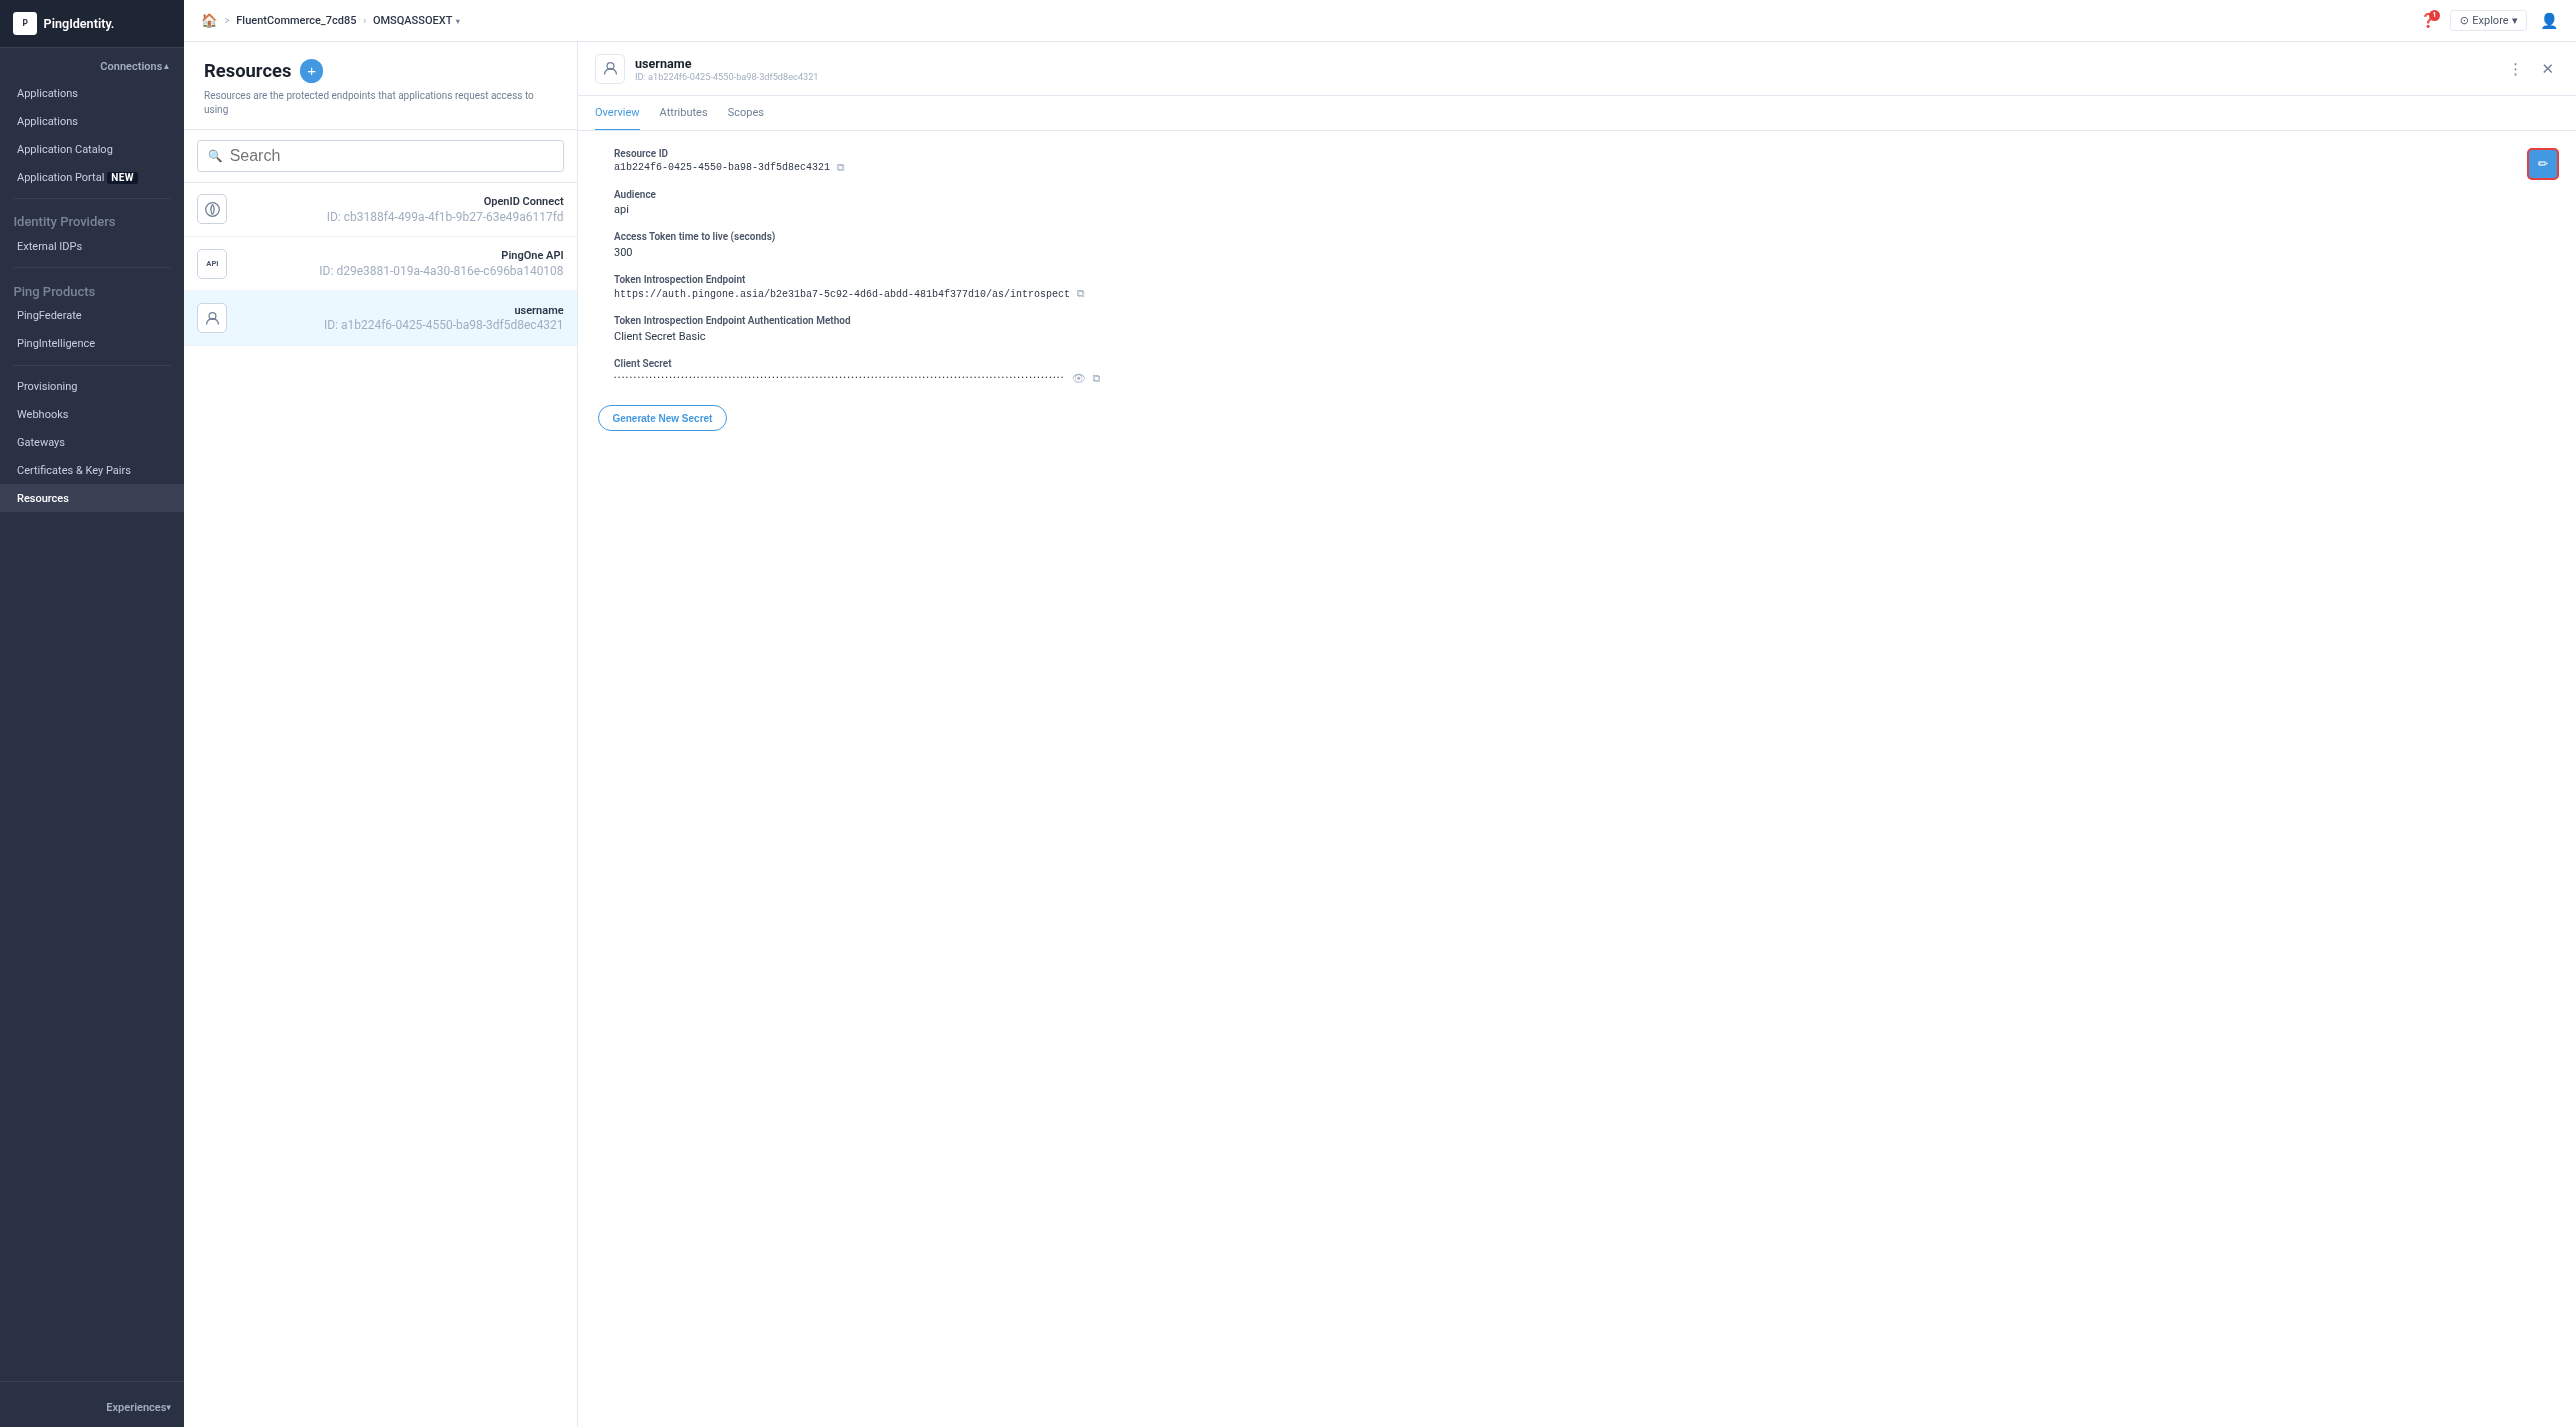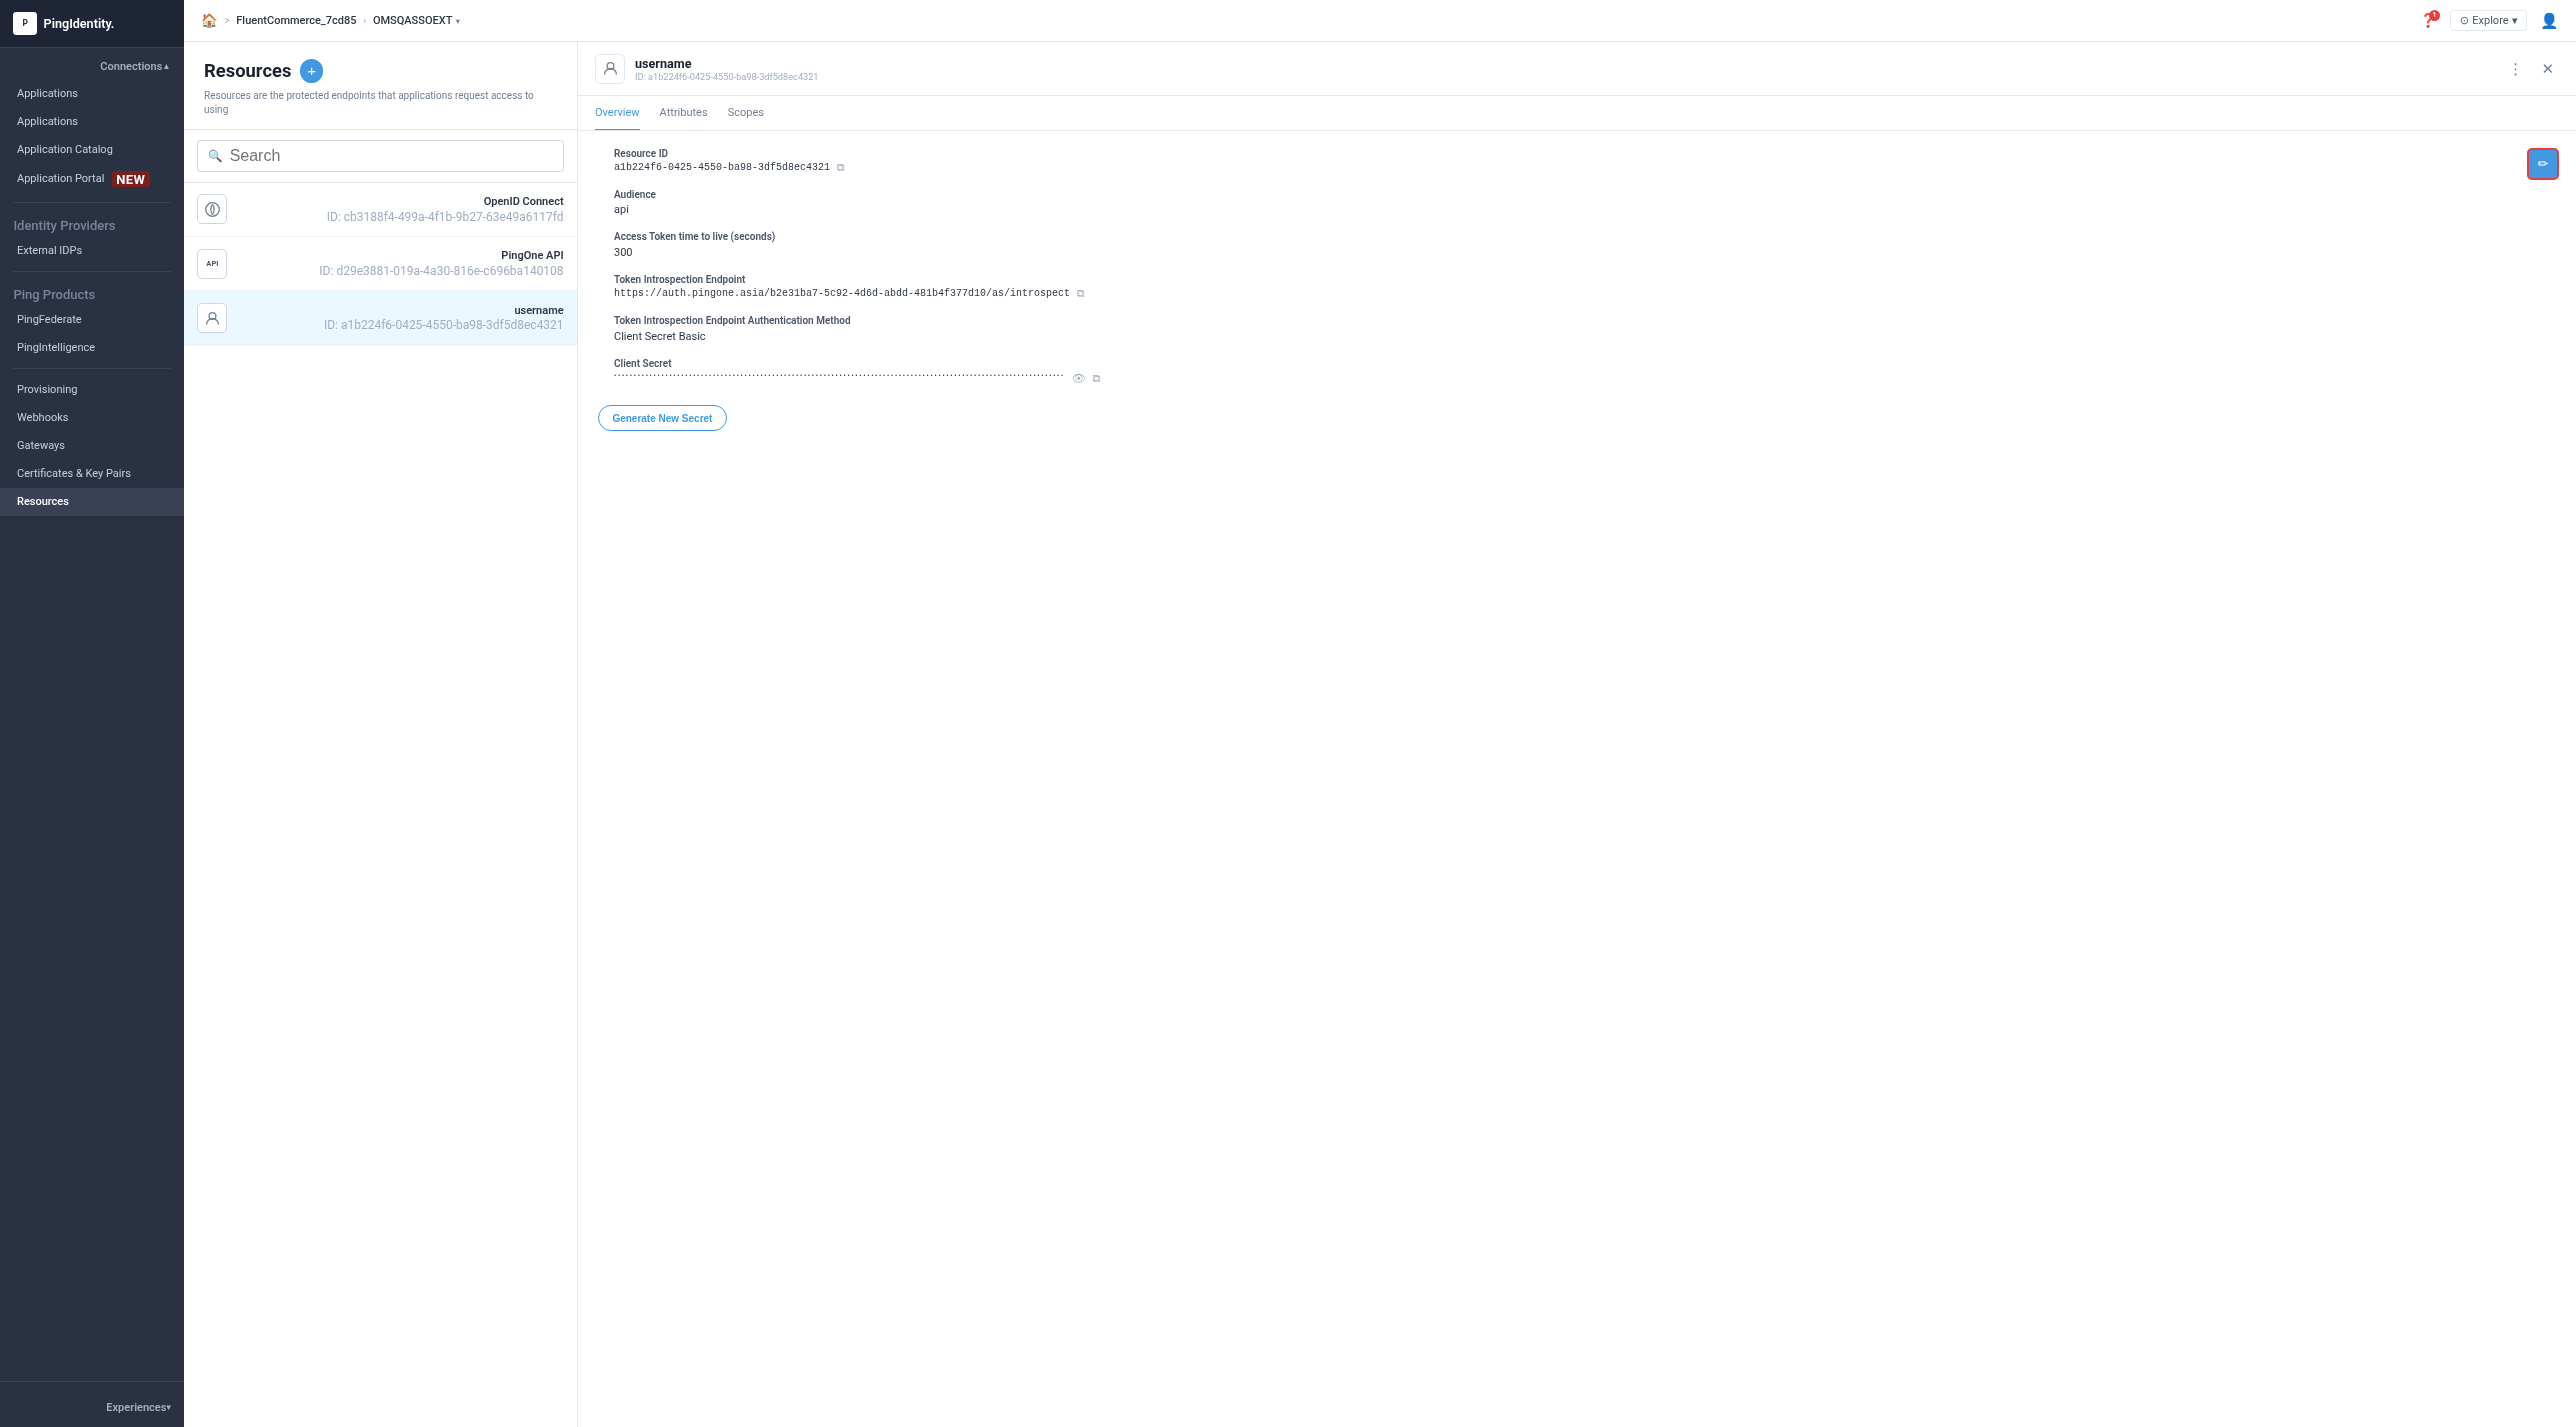--- a/index.html
+++ b/index.html
@@ -78,27 +78,26 @@
     }
 
     .sidebar-divider {
       border: none;
       border-top: 0.8px solid #3a4155;
       margin: 6.7px 13.4px;
     }
 
     .new-badge {
       display: inline-block;
-      background: #7f1d1d;
+      background: #0f172a;
       color: #fff;
-      font-size: 13px;
+      font-size: 10px;
       font-weight: 700;
       padding: 0.8px 4.2px;
       border-radius: 2.5px;
-      margin-left: 5px;
       vertical-align: middle;
       letter-spacing: 0.4px;
     }
 
     .sidebar-bottom {
       margin-top: auto;
       border-top: 0.8px solid #3a4155;
       padding: 6.7px 0;
     }
 
@@ -427,20 +426,21 @@
     .detail-field-label {
       font-size: 10px;
       font-weight: 600;
       color: #4a5568;
       margin-bottom: 3.4px;
     }
     .detail-field-value {
       font-size: 11px;
       color: #2d3748;
       display: flex;
+      align-items: center;
       gap: 6.7px;
     }
     .detail-field-value.mono {
       font-family: 'Courier New', monospace;
       font-size: 10px;
     }
     .copy-icon {
       cursor: pointer;
       color: #a0aec0;
       font-size: 11px;

